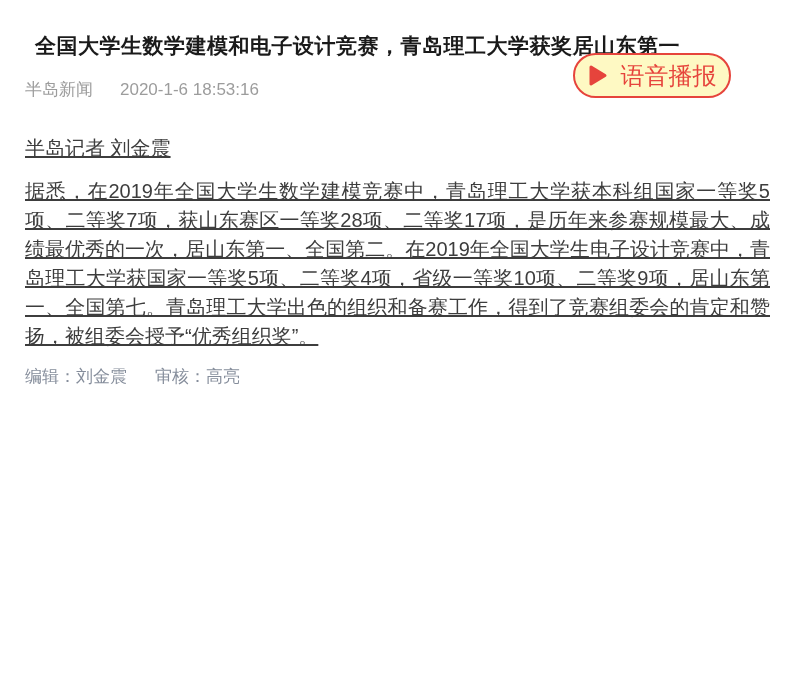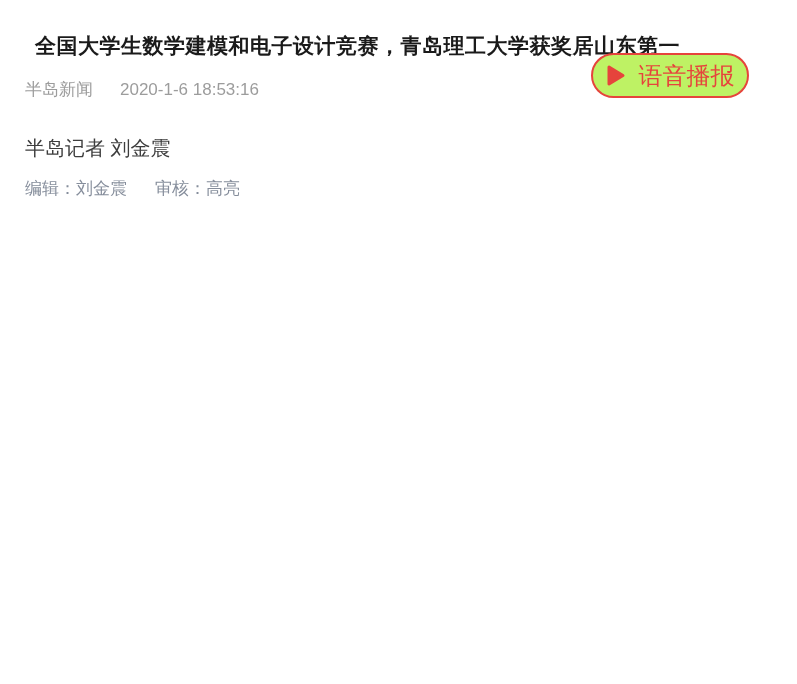--- a/index.html
+++ b/index.html
@@ -32,46 +32,46 @@
     align-items: center;
     gap: 27px;
     font-size: 17px;
     color: #9c9c9c;
   }
   .source-name { color: #9c9c9c; cursor: pointer; }
   .publish-time { color: #9c9c9c; }
   .voice-btn {
     position: absolute;
     top: 53px;
-    right: 48px;
+    right: 66px;
     box-sizing: border-box;
     width: 158px;
     height: 45px;
     border: 2px solid #e6443c;
     border-radius: 23px;
-    background: #bef264;
+    background: #fef9c3;
     color: #e6443c;
     font-size: 24px;
     font-family: inherit;
     display: flex;
     align-items: center;
     justify-content: center;
     gap: 13px;
     cursor: pointer;
     padding: 0;
   }
   .play-icon { display: inline-flex; width: 20px; height: 23px; }
   .article-body {
     margin-top: 33px;
     font-size: 20px;
     line-height: 29px;
     color: #3d3d3d;
     text-align: justify;
   }
-  .article-body p { margin: 0 0 14px 0; }
+  .article-body p { margin: 0 0 14px 0; text-decoration: underline; }
   .byline { text-align: left; }
   .footer {
     margin-top: 3px;
     display: flex;
     gap: 28px;
     font-size: 17px;
     line-height: 24px;
     color: #858d9b;
   }
 </style>
@@ -91,20 +91,21 @@
     <span class="play-icon">
       <svg width="20" height="23" viewBox="0 0 20 23" xmlns="http://www.w3.org/2000/svg">
         <path d="M3 3 L17 11.5 L3 20 Z" fill="#e6443c" stroke="#e6443c" stroke-width="3" stroke-linejoin="round"></path>
       </svg>
     </span>
     <span>语音播报</span>
   </button>
 
   <div class="article-body">
     <p class="byline">半岛记者 刘金震</p>
+    <p>据悉，在2019年全国大学生数学建模竞赛中，青岛理工大学获本科组国家一等奖5项、二等奖7项，获山东赛区一等奖28项、二等奖17项，是历年来参赛规模最大、成绩最优秀的一次，居山东第一、全国第二。在2019年全国大学生电子设计竞赛中，青岛理工大学获国家一等奖5项、二等奖4项，省级一等奖10项、二等奖9项，居山东第一、全国第七。青岛理工大学出色的组织和备赛工作，得到了竞赛组委会的肯定和赞扬，被组委会授予“优秀组织奖”。</p>
   </div>
 
   <div class="footer">
     <span>编辑：刘金震</span>
     <span>审核：高亮</span>
   </div>
 
 </div>
 
 </body></html>

